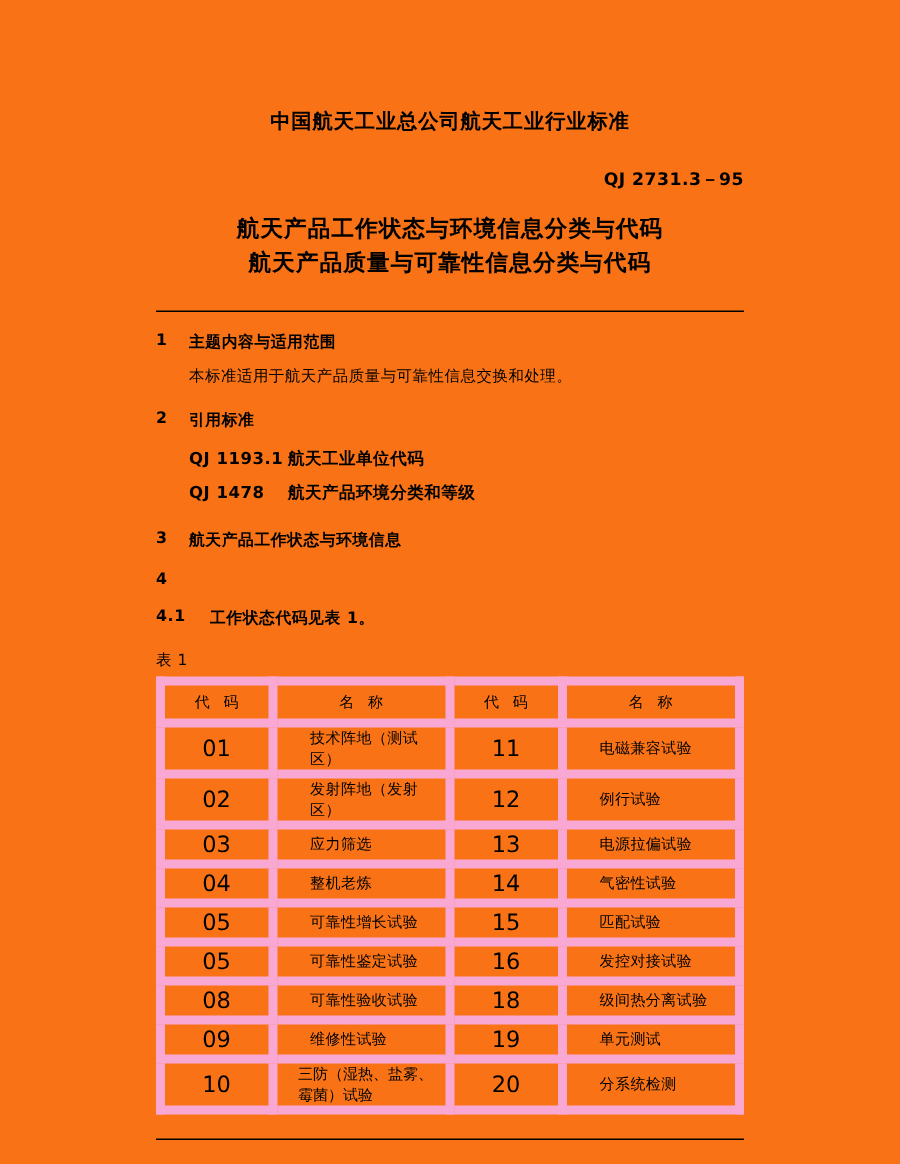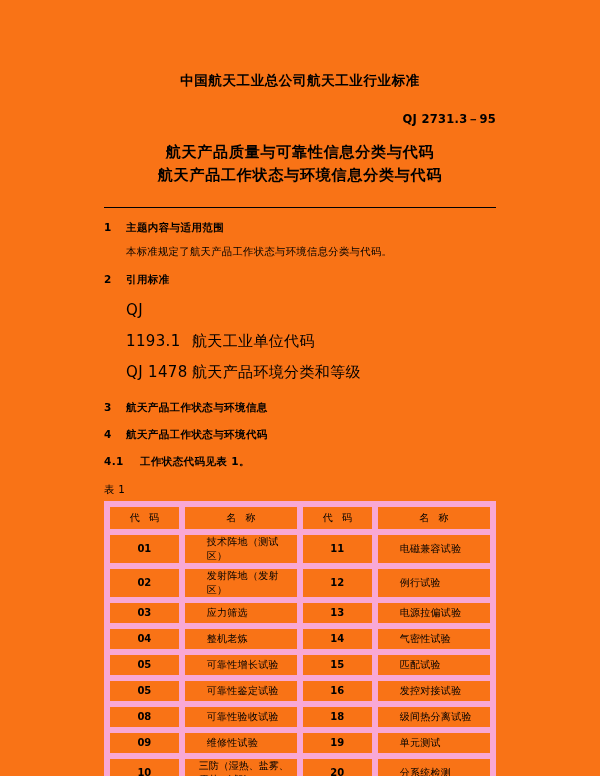--- a/index.html
+++ b/index.html
@@ -85,23 +85,24 @@
     line-height: 1.78;
     letter-spacing: 0.35px;
     margin-top: 7px;
     padding-left: 22px;
     text-align: justify;
   }
   .para.indent-first { text-indent: 20px; padding-left: 0; }
   .ref-list {
     margin-top: 8px;
     padding-left: 22px;
-    font-size: 15px;
+    font-size: 11px;
     line-height: 2.05;
     letter-spacing: 0.35px;
+    font-weight: bold;
   }
   .ref-item .ref-code {
     display: inline-block;
     width: 66px;
   }
 
   
   .table-caption {
     font-size: 10.3px;
     margin-top: 14px;
@@ -122,52 +123,52 @@
   }
   table.codes th {
     font-weight: normal;
     text-align: center;
     height: 22px;
     letter-spacing: 3px;
     text-indent: 3px;
   }
   .col-code { width: 19%; text-align: center; }
   .col-name { width: 31%; text-align: left; padding-left: 22px !important; letter-spacing: 0.3px; }
-  table.codes td.col-code { font-size: 10px; font-weight: bold; }
+  table.codes td.col-code { font-size: 15px; }
 
   
   .foot-rule {
     margin-top: 16px;
     border-top: 1.6px solid #000;
     width: 100%;
   }
 </style>
 </head>
 <body>
 
 <div class="page">
   <div class="content">
 
     <div class="masthead">中国航天工业总公司航天工业行业标准</div>
 
     <div class="std-number">QJ 2731.3－95</div>
 
     <div class="doc-title">
+      <div>航天产品工作状态与环境信息分类与代码</div>
       <div>航天产品质量与可靠性信息分类与代码</div>
-      <div>航天产品工作状态与环境信息分类与代码</div>
     </div>
 
     <div class="title-rule"></div>
 
     <div class="section">
       <div class="sec-head">
         <span class="sec-num">1</span>
         <span>主题内容与适用范围</span>
       </div>
-      <div class="para">本标准规定了航天产品工作状态与环境信息分类与代码。</div>
+      <div class="para">本标准适用于航天产品质量与可靠性信息交换和处理。</div>
     </div>
 
     <div class="section">
       <div class="sec-head">
         <span class="sec-num">2</span>
         <span>引用标准</span>
       </div>
       <div class="ref-list">
         <div class="ref-item">
           <span class="ref-code">QJ 1193.1</span><span>航天工业单位代码</span>
@@ -181,21 +182,20 @@
     <div class="section">
       <div class="sec-head">
         <span class="sec-num">3</span>
         <span>航天产品工作状态与环境信息</span>
       </div>
     </div>
 
     <div class="section">
       <div class="sec-head">
         <span class="sec-num">4</span>
-        <span>航天产品工作状态与环境代码</span>
       </div>
       <div class="sec-sub">
         <span class="sec-num">4.1</span>
         <span>工作状态代码见表 1。</span>
       </div>
     </div>
 
     <div class="table-caption">表 1</div>
 
     <table class="codes">

